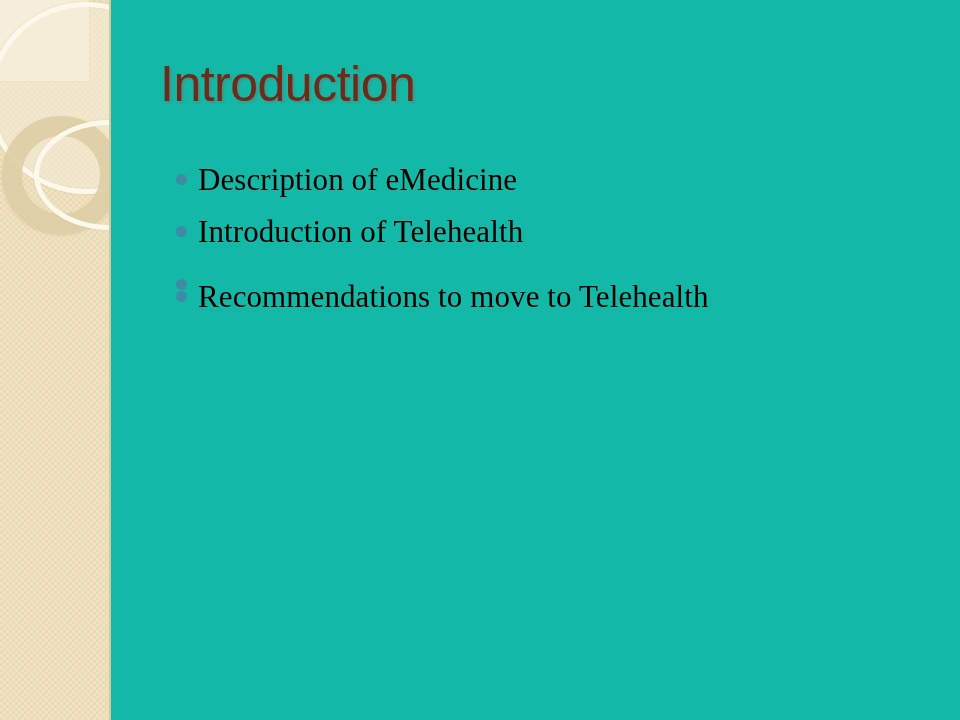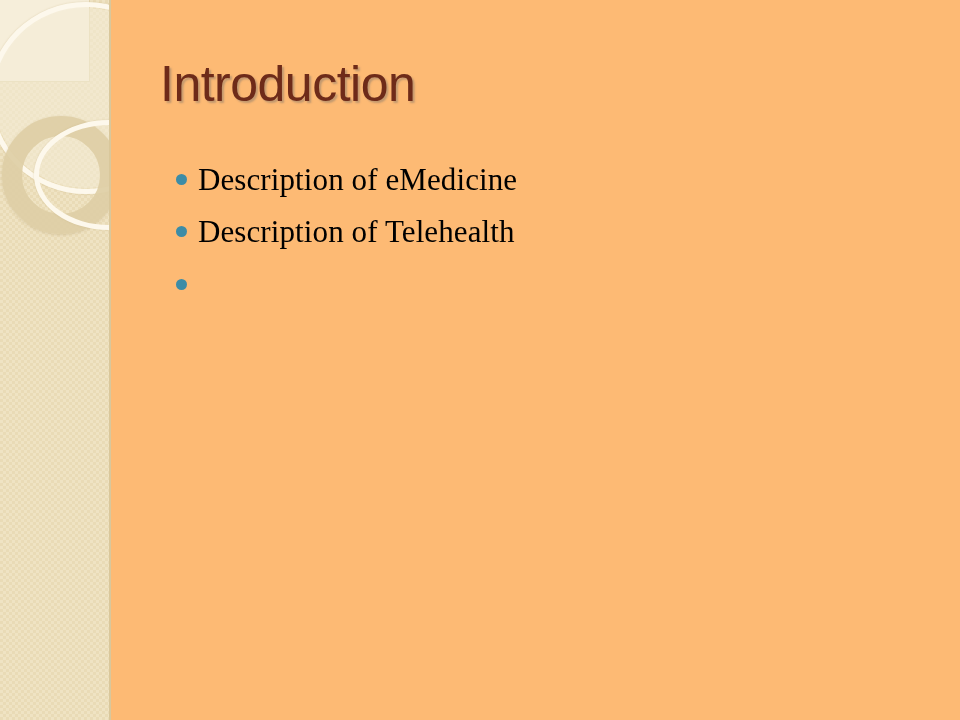--- a/index.html
+++ b/index.html
@@ -13,21 +13,21 @@
   }
 
   body {
     font-family:"Liberation Serif", "DejaVu Serif", serif;
   }
 
   .slide {
     position:relative;
     width:960px;
     height:720px;
-    background:#fdba74;
+    background:#14b8a6;
     overflow:hidden;
   }
 
   
   .sidebar {
     position:absolute;
     left:0; top:0;
     width:111px;
     height:720px;
     overflow:hidden;
@@ -166,24 +166,28 @@
 
   <div class="content">
 
     <div class="bullet-row">
       <span class="bullet-dot"></span>
       <span class="bullet-text">Description of eMedicine</span>
     </div>
 
     <div class="bullet-row">
       <span class="bullet-dot"></span>
-      <span class="bullet-text">Description of Telehealth</span>
+      <span class="bullet-text">Introduction of Telehealth</span>
     </div>
 
 
     <div class="bullet-row">
       <span class="bullet-dot"></span>
     </div>
 
+    <div class="bullet-row">
+      <span class="bullet-dot"></span>
+      <span class="bullet-text">Recommendations to move to Telehealth</span>
+    </div>
 
   </div>
 
 </div>
 
 </body></html>

